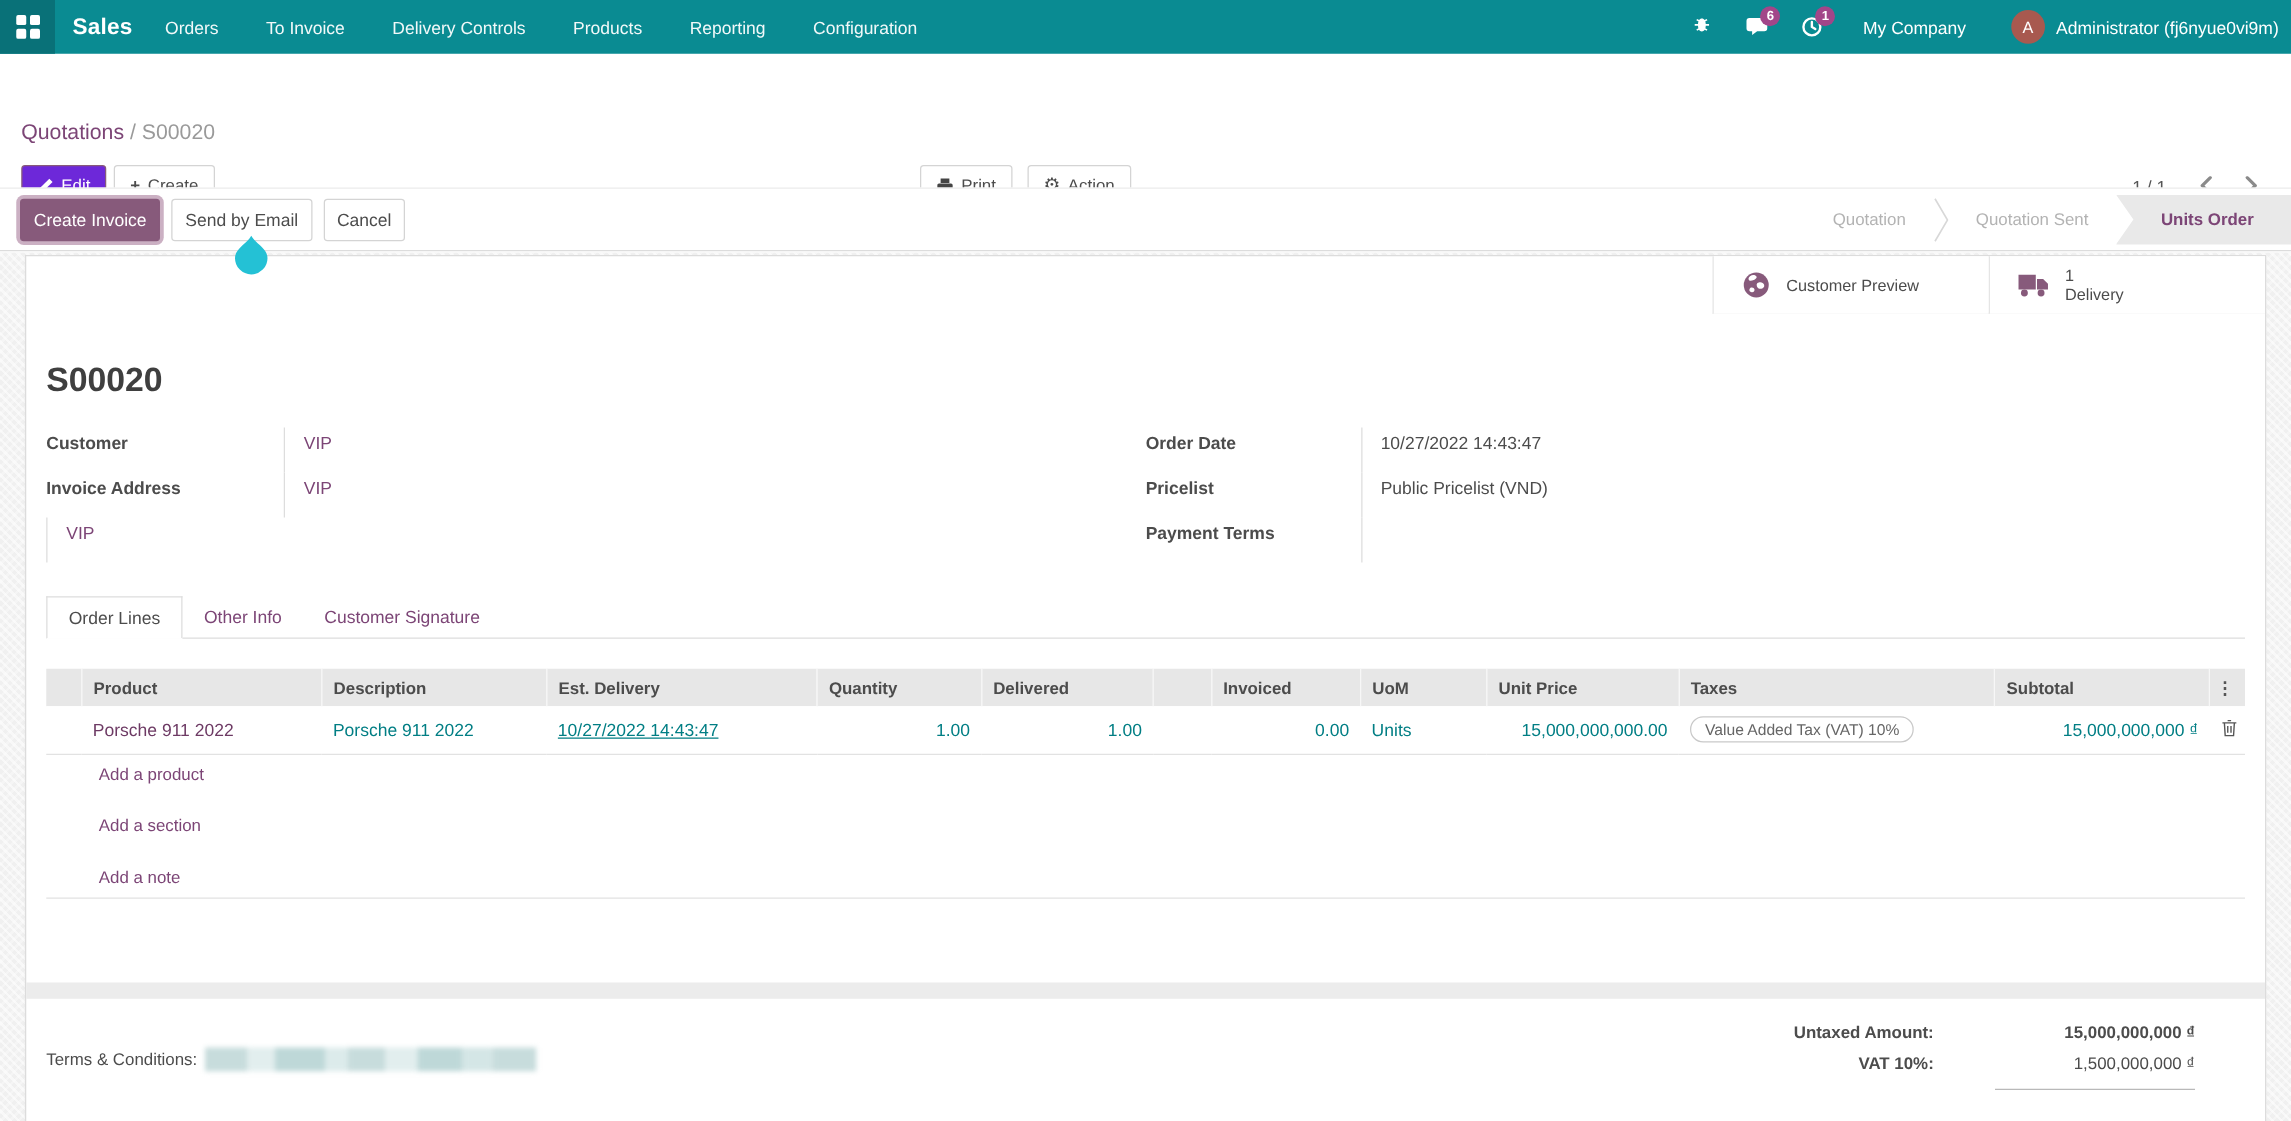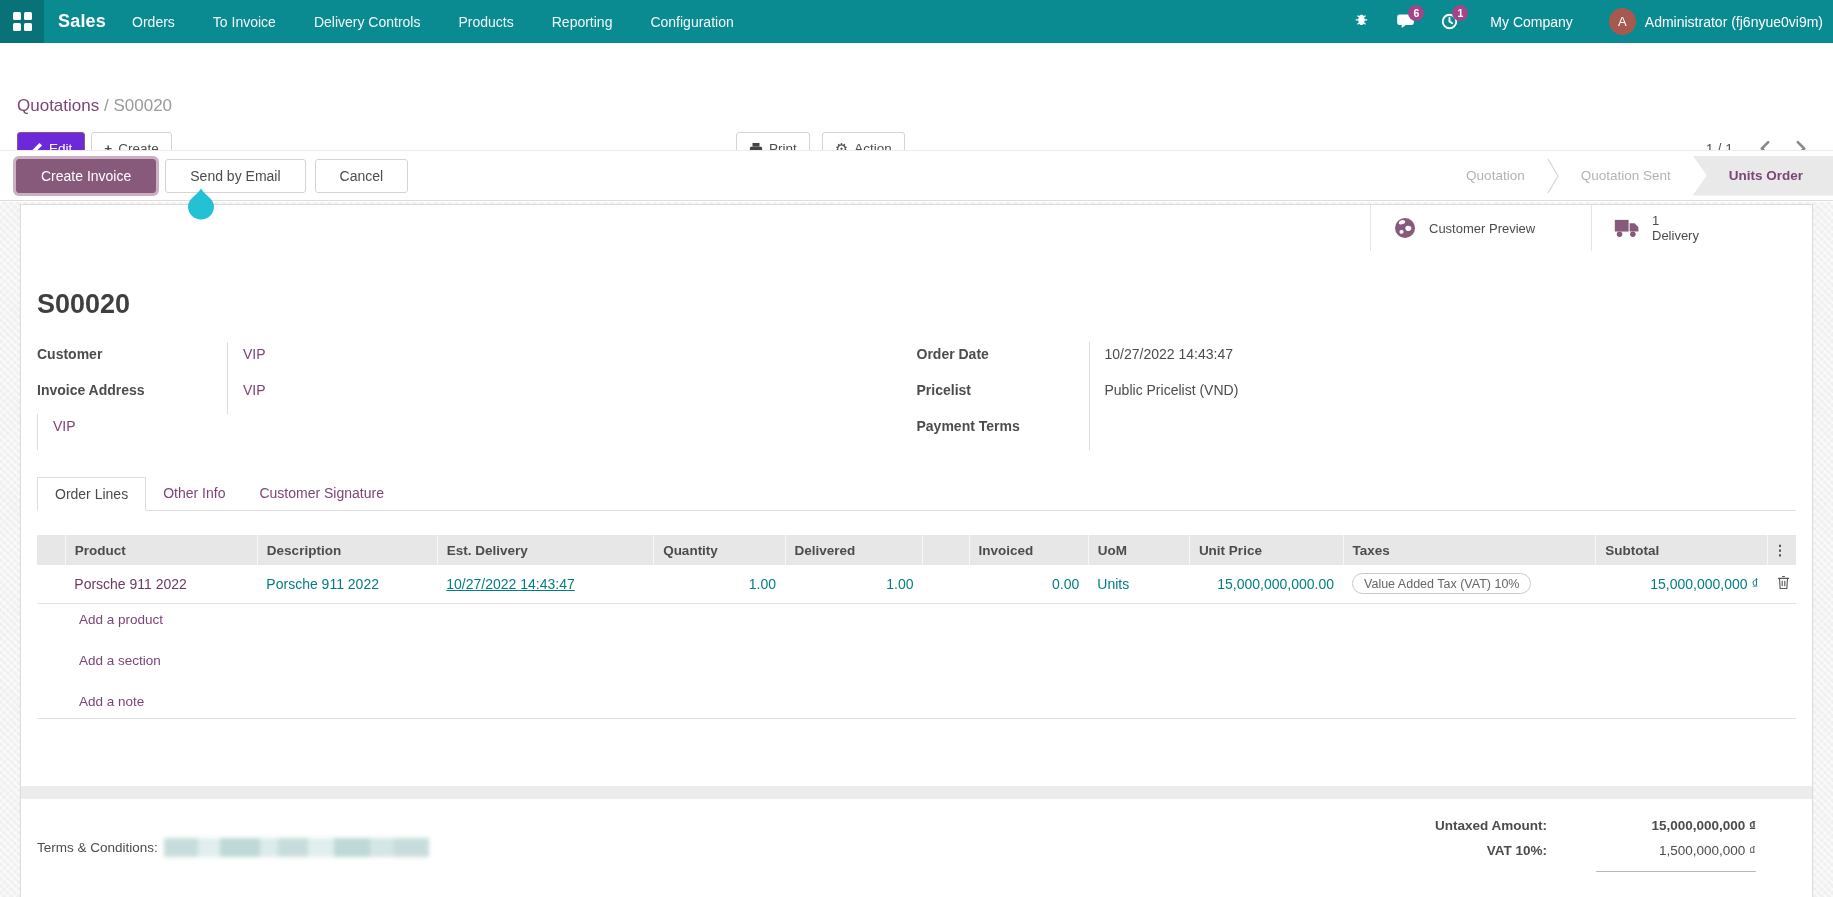--- a/index.html
+++ b/index.html
@@ -36,21 +36,21 @@
   .cp-center { position:absolute; left:736px; top:56px; display:flex; gap:12px; }
   .pager { position:absolute; right:26px; top:56px; display:flex; align-items:center; gap:26px; height:33px; }
   .pager-value { font-size:14px; color:#555; }
   .pager-nav { display:flex; gap:24px; }
   .pager-nav svg { cursor:pointer; }
 
   
   .statusbar { position:absolute; top:150px; left:0; right:0; height:51px; background:#fff;
     border-top:1px solid #ececec; border-bottom:1px solid #dcdcdc; display:flex; align-items:center; z-index:10; }
   .sb-left { display:flex; gap:9px; padding-left:16px; }
-  .sb-btn { height:34px; padding:0 24px; font-size:14px; border:1px solid #d4d4d4; background:#fff;
+  .sb-btn { height:34px; padding:0 10px; font-size:14px; border:1px solid #d4d4d4; background:#fff;
     color:#4c4c4c; border-radius:3px; cursor:pointer; white-space:nowrap; }
   .sb-btn.primary { background:#875a7b; border-color:#875a7b; color:#fff; box-shadow:0 0 0 3px #cbb0c3; }
   .stages { margin-left:auto; display:flex; align-items:center; height:100%; }
   .stage { font-size:13.5px; color:#b3b3b3; padding:0 22px; cursor:pointer; }
   .stage-sep { flex:none; }
   .stage.active { color:#7c4576; font-weight:700; background:#e9e9e9; height:40px; line-height:40px;
     padding:0 30px 0 36px; clip-path:polygon(0 0,14px 50%,0 100%,100% 100%,100% 0); }
 
   
   .content { position:absolute; top:202px; left:0; right:0; bottom:0;

